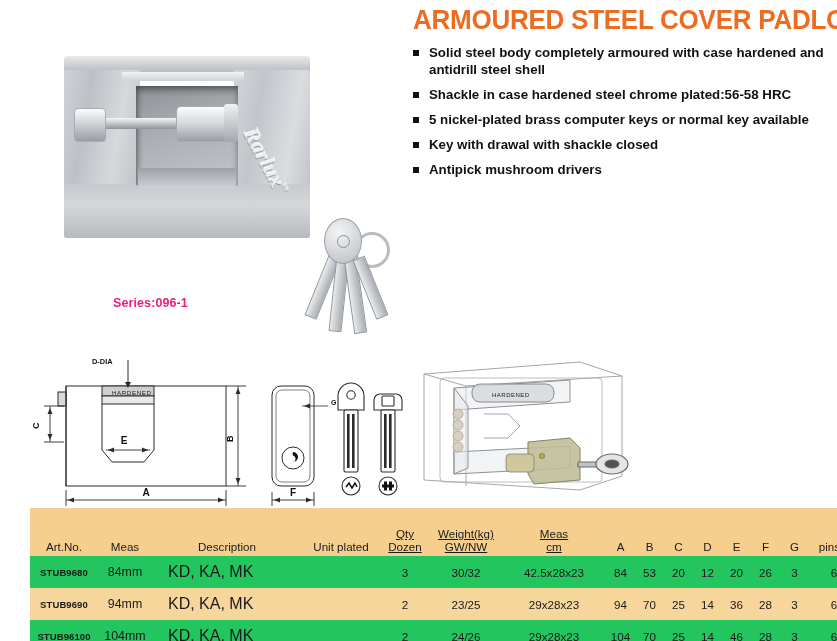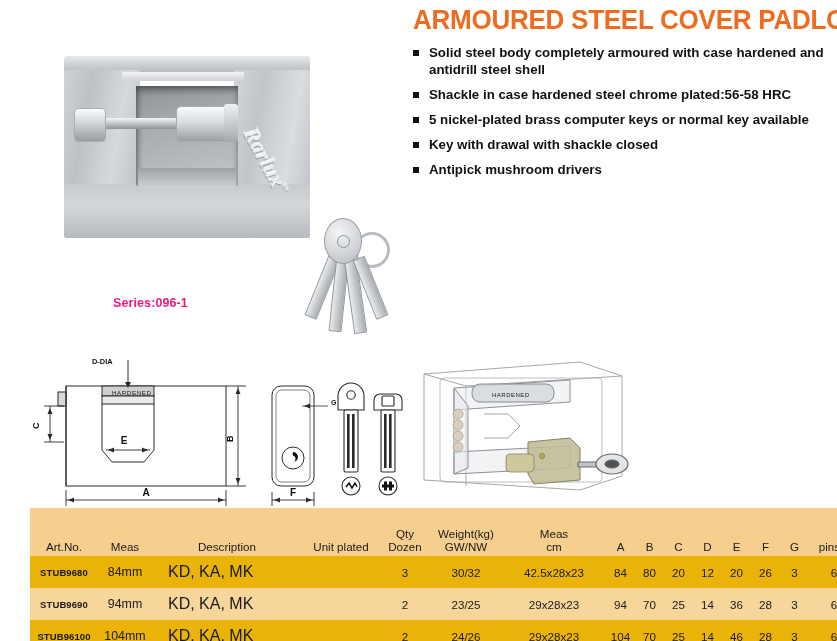--- a/index.html
+++ b/index.html
@@ -96,27 +96,27 @@
   
   .band{position:absolute;left:0;top:348px;width:769px;height:160px;padding-left:36px;}
 
   
   .tablewrap{position:absolute;left:30px;top:508px;width:788px;}
   table{border-collapse:collapse;width:788px;
     font-size:11.6px;color:#1a1a1a;table-layout:fixed;}
   thead th{background:#f6cf8f;font-weight:normal;
     padding:3px 2px;vertical-align:bottom;line-height:13px;height:42px;}
   tbody td{padding:0 2px;height:32px;vertical-align:middle;text-align:center;}
-  tbody tr.odd td{background:#eab308;}
+  tbody tr.odd td{background:#22c55e;}
   tbody tr.even td{background:#f7d69c;}
   td.art{font-size:9.5px;font-weight:bold;letter-spacing:.1px;}
   td.size{font-size:12.4px;}
   td.desc{text-align:left;padding-left:16px;font-size:16px;}
   .thstack{display:block;}
-  .two-line{line-height:13px;}
+  .two-line{line-height:13px;text-decoration:underline;}
 
   col.c-art{width:68px;} col.c-size{width:54px;} col.c-desc{width:150px;}
   col.c-unit{width:78px;} col.c-qty{width:50px;} col.c-wt{width:72px;}
   col.c-meas{width:104px;} col.c-ab{width:29px;} col.c-pins{width:62px;}
 </style>
 </head>
 <body>
 
 <div class="page">
 
@@ -357,21 +357,21 @@
       <tbody>
         <tr class="odd">
           <td class="art">STUB9680</td>
           <td class="size">84mm</td>
           <td class="desc">KD, KA, MK</td>
           <td></td>
           <td>3</td>
           <td>30/32</td>
           <td>42.5x28x23</td>
           <td>84</td>
-          <td>80</td>
+          <td>53</td>
           <td>20</td>
           <td>12</td>
           <td>20</td>
           <td>26</td>
           <td>3</td>
           <td>6x2</td>
         </tr>
         <tr class="even">
           <td class="art">STUB9690</td>
           <td class="size">94mm</td>

